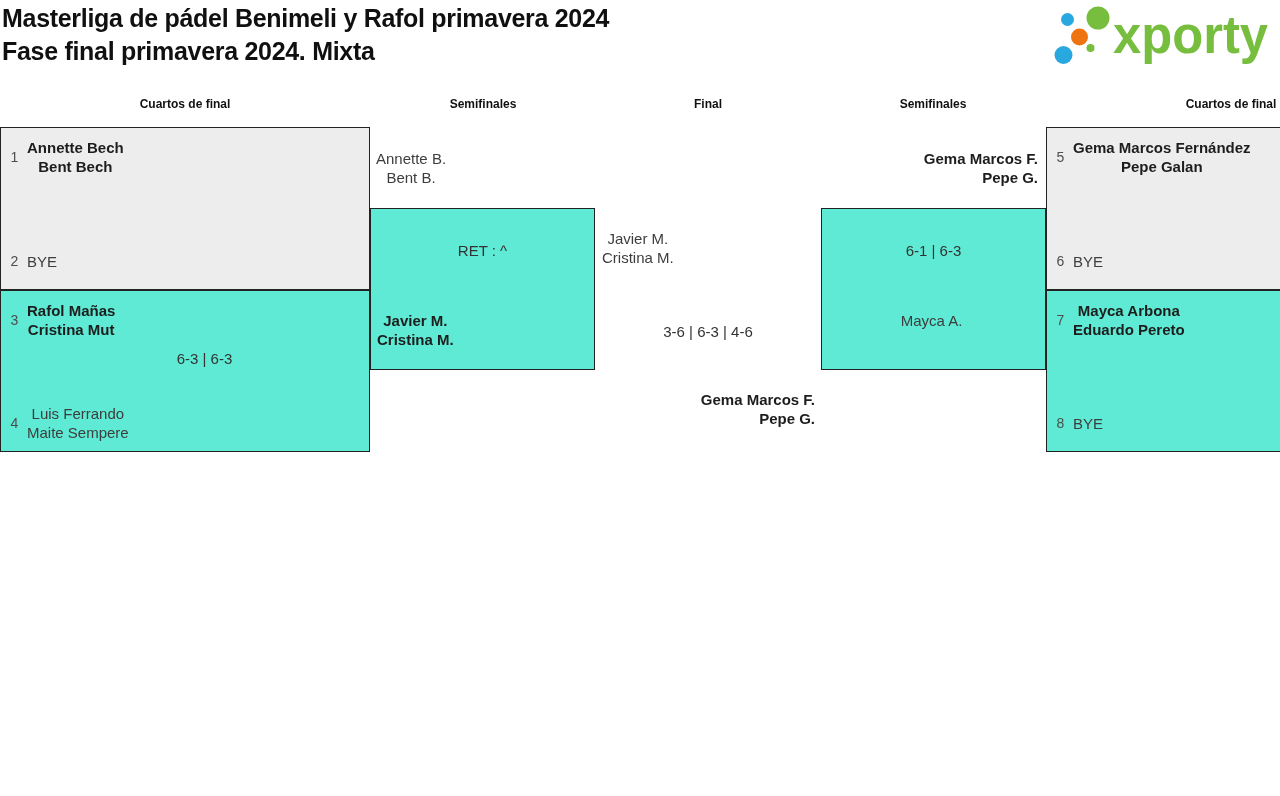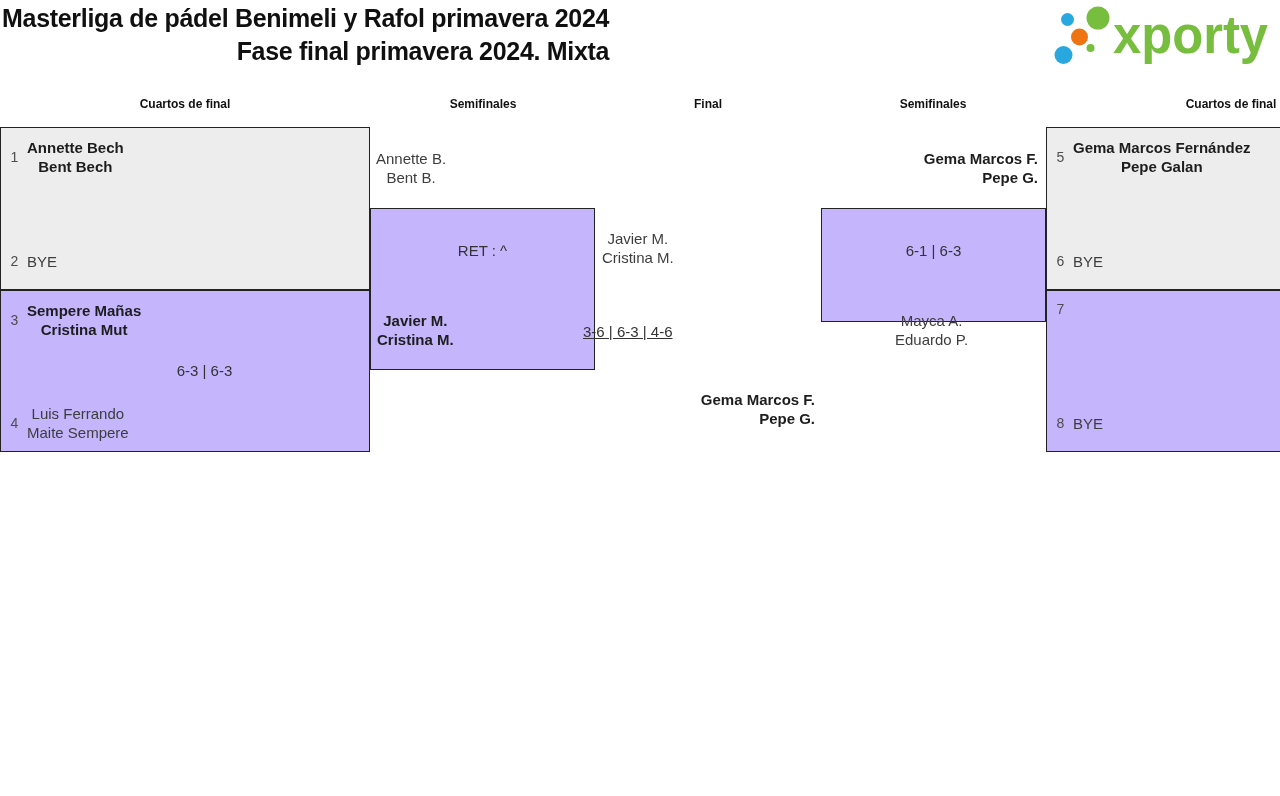--- a/index.html
+++ b/index.html
@@ -14,21 +14,20 @@
 
   
   .title-block { position: absolute; left: 2px; top: 2px; }
   .title-line {
     font-size: 25px;
     font-weight: 700;
     line-height: 33px;
     letter-spacing: -0.3px;
     color: #101010;
     white-space: nowrap;
-    text-align: right;
   }
 
   .logo-svg { position: absolute; left: 1048px; top: 0; }
 
   
   .round-header {
     position: absolute;
     top: 97px;
     width: 300px;
     text-align: center;
@@ -41,21 +40,21 @@
   .rh-2 { left: 333px; }
   .rh-3 { left: 558px; }
   .rh-4 { left: 783px; }
   .rh-5 { left: 1081px; }
 
   
   .box {
     position: absolute;
     box-sizing: border-box;
     border: 1px solid #222222;
-    background: #c4b5fd;
+    background: #5eead4;
     width: 370px;
   }
   .box.seeded { background: #ededed; }
   .box.sf { width: 225px; }
 
   .team-row {
     position: absolute;
     left: 6px;
     display: flex;
     align-items: center;
@@ -78,32 +77,32 @@
   .score {
     position: absolute;
     left: 0;
     right: 0;
     text-align: center;
     font-size: 15px;
     line-height: 19px;
     color: #333333;
     white-space: nowrap;
   }
-  .score-qf2 { top: 70px; padding-left: 39px; }
+  .score-qf2 { top: 58px; padding-left: 39px; }
   .score-sf  { top: 32px; }
 
   .sf-inner-names { position: absolute; top: 102px; left: 6px; }
   .sf-inner-names.align-right { left: 0; right: 4px; text-align: center; }
 
   
   .float { position: absolute; }
   .ft-sf-left-top    { left: 376px; top: 149px; }
   .ft-sf-right-top   { left: 821px; top: 149px; width: 217px; text-align: right; }
   .ft-final-top      { left: 602px; top: 229px; }
-  .ft-final-score    { left: 583px; top: 322px; width: 250px; text-align: left; text-decoration: underline; }
+  .ft-final-score    { left: 583px; top: 322px; width: 250px; text-align: center; }
   .ft-final-bottom   { left: 565px; top: 390px; width: 250px; text-align: right; }
 </style>
 </head>
 <body>
 
 <div id="screen">
 
   <div class="title-block">
     <div class="title-line">Masterliga de pádel Benimeli y Rafol primavera 2024</div>
     <div class="title-line">Fase final primavera 2024. Mixta</div>
@@ -137,21 +136,21 @@
       <div class="names loser">
         <div>BYE</div>
       </div>
     </div>
   </div>
 
   <div class="box" style="left:0; top:290px; height:162px;">
     <div class="team-row pos-top">
       <span class="seed">3</span>
       <div class="names winner">
-        <div>Sempere Mañas</div>
+        <div>Rafol Mañas</div>
         <div>Cristina Mut</div>
       </div>
     </div>
     <div class="score score-qf2">6-3 | 6-3</div>
     <div class="team-row pos-bottom">
       <span class="seed">4</span>
       <div class="names loser">
         <div>Luis Ferrando</div>
         <div>Maite Sempere</div>
       </div>
@@ -173,25 +172,24 @@
   <div class="float ft-final-top names loser">
     <div>Javier M.</div>
     <div>Cristina M.</div>
   </div>
   <div class="float ft-final-score score" style="position:absolute;">3-6 | 6-3 | 4-6</div>
   <div class="float ft-final-bottom names winner">
     <div>Gema Marcos F.</div>
     <div>Pepe G.</div>
   </div>
 
-  <div class="box sf" style="left:821px; top:208px; height:114px;">
+  <div class="box sf" style="left:821px; top:208px; height:162px;">
     <div class="score score-sf">6-1 | 6-3</div>
     <div class="sf-inner-names align-right names loser">
       <div>Mayca A.</div>
-      <div>Eduardo P.</div>
     </div>
   </div>
   <div class="float ft-sf-right-top names winner">
     <div>Gema Marcos F.</div>
     <div>Pepe G.</div>
   </div>
 
   <div class="box seeded" style="left:1046px; top:127px; height:163px;">
     <div class="team-row pos-top">
       <span class="seed">5</span>
@@ -204,20 +202,24 @@
       <span class="seed">6</span>
       <div class="names loser">
         <div>BYE</div>
       </div>
     </div>
   </div>
 
   <div class="box" style="left:1046px; top:290px; height:162px;">
     <div class="team-row pos-top">
       <span class="seed">7</span>
+      <div class="names winner">
+        <div>Mayca Arbona</div>
+        <div>Eduardo Pereto</div>
+      </div>
     </div>
     <div class="team-row pos-bottom">
       <span class="seed">8</span>
       <div class="names loser">
         <div>BYE</div>
       </div>
     </div>
   </div>
 
 </div>

